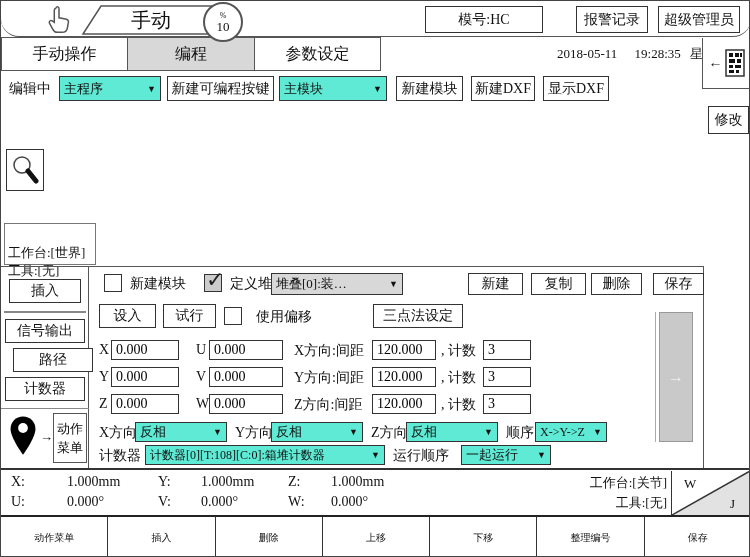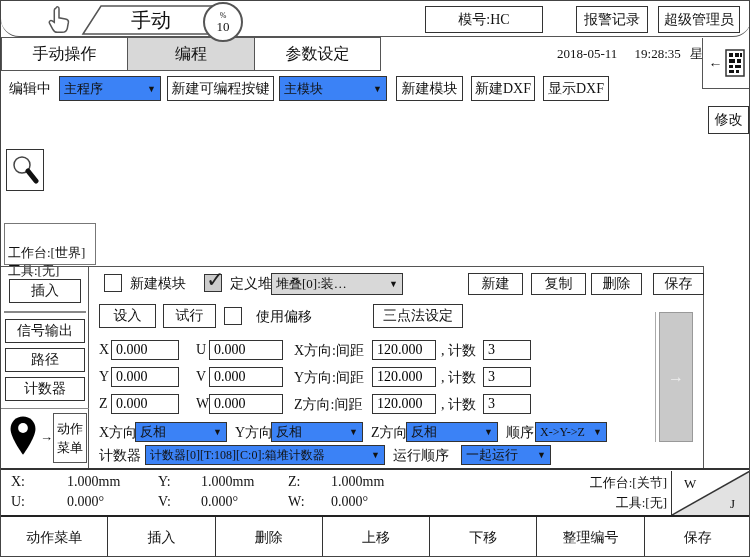--- a/index.html
+++ b/index.html
@@ -1,38 +1,38 @@
 <!DOCTYPE html>
 <html><head>
 <meta charset="utf-8">
 <style>
   * { margin:0; padding:0; box-sizing:border-box; }
   body { font-family:"Liberation Serif", serif; background:#fff; }
   .screen { position:relative; width:750px; height:557px; background:#fff; border:1px solid #444; overflow:hidden; font-size:14px; color:#111; }
   .abs { position:absolute; }
   .btn { position:absolute; border:1px solid #333; background:#fff; display:flex; align-items:center; justify-content:center; font-size:14px; cursor:pointer; }
-  .sel { position:absolute; border:1px solid #333; background:#3b82f6; display:flex; align-items:center; justify-content:space-between; padding:0 4px; font-size:13px; cursor:pointer; white-space:nowrap; overflow:hidden; }
+  .sel { position:absolute; border:1px solid #333; background:#5eead4; display:flex; align-items:center; justify-content:space-between; padding:0 4px; font-size:13px; cursor:pointer; white-space:nowrap; overflow:hidden; }
   .sel .dd { font-size:9px; margin-left:4px; }
   .inp { position:absolute; border:1px solid #333; background:#fff; font-size:14px; font-family:"Liberation Serif", serif; padding:0 4px; }
   .cb { position:absolute; width:18px; height:18px; border:1px solid #333; background:#fff; cursor:pointer; }
   .cb.checked { background:#ccc; }
   .cb .mark { position:absolute; left:1px; top:-8px; font-size:22px; color:#222; }
   .lbl { position:absolute; font-size:14px; white-space:nowrap; }
   .band { position:absolute; left:0; width:750px; }
   .band-top { top:0; height:36px; border-bottom:1px solid #555;border-radius:18px; }
   .band-tabs { top:36px; height:34px; }
   .tab { position:absolute; top:0; height:34px; border:1px solid #555; display:flex; align-items:center; justify-content:center; font-size:16px; cursor:pointer; background:#fff; }
   .tab.active { background:#d8d8d8; }
   .band-toolbar { top:70px; height:34px; }
   .band-line { top:104px; height:30px; background:#d9d9d9; border-top:1px solid #999; border-bottom:1px solid #999; width:703px; }
   .sidebar { position:absolute; left:0; top:265px; width:88px; height:202px; border-top:1px solid #555; border-right:1px solid #555; }
   .panel { position:absolute; left:88px; top:265px; width:615px; height:202px; border-top:1px solid #555; border-right:1px solid #555; }
   .statusband { position:absolute; left:0; top:467px; width:750px; height:47px; border-top:2px solid #333; }
   .bottombar { position:absolute; left:0; top:514px; width:750px; height:43px; border-top:2px solid #222; display:flex; }
-  .bottombar .cell { flex:1; border-right:1px solid #333; display:flex; align-items:center; justify-content:center; font-size:14px; cursor:pointer; background:#fff; }
+  .bottombar .cell { flex:1; border-right:1px solid #333; display:flex; align-items:center; justify-content:center; font-size:10px; cursor:pointer; background:#fff; }
   .bottombar .cell:last-child { border-right:none; }
   .gauge { position:absolute; left:202px; top:1px; width:40px; height:40px; border:2px solid #555; border-radius:50%; background:#fff; display:flex; flex-direction:column; align-items:center; justify-content:center; line-height:1; z-index:2; cursor:pointer; }
   .gauge .pct { font-size:8px; }
   .gauge .spd { font-size:13px; }
   .kbcell { position:absolute; left:701px; top:37px; width:48px; height:51px; background:#fff; border-left:1px solid #555; border-bottom:1px solid #555; display:flex; align-items:center; justify-content:center; gap:2px; z-index:3; }
   .expandbtn { position:absolute; left:570px; top:45px; width:34px; height:130px; background:#c9c9c9; border:1px solid #999; display:flex; align-items:center; justify-content:center; color:#eee; font-size:16px; cursor:pointer; }
 </style>
 </head>
 <body>
 
@@ -109,21 +109,21 @@
 
   <div class="abs" style="left:3px;top:222px;width:92px;height:42px;border:1px solid #777;padding:20px 3px;font-size:13px;line-height:1.4;">
     <div>工作台:[世界]</div>
     <div>工具:[无]</div>
   </div>
 
   <div class="sidebar">
     <div class="btn" style="left:8px;top:12px;width:72px;height:24px;">插入</div>
     <div class="abs" style="left:3px;top:44px;width:82px;border-top:2px solid #888;"></div>
     <div class="btn" style="left:4px;top:52px;width:80px;height:24px;">信号输出</div>
-    <div class="btn" style="left:4px;top:81px;width:80px;height:24px;">路径</div>
+    <div class="btn" style="left:12px;top:81px;width:80px;height:24px;">路径</div>
     <div class="btn" style="left:4px;top:110px;width:80px;height:24px;">计数器</div>
     <div class="abs" style="left:0;top:141px;width:88px;border-top:1px solid #888;"></div>
     <svg class="abs" style="left:6px;top:146px;" width="32" height="46" viewBox="0 0 36 48">
       <path d="M18 2 C10 2 4 8 4 16 c0 10 14 29 14 29 s14 -19 14 -29 c0 -8 -6 -14 -14 -14 z" fill="#000"></path>
       <circle cx="18" cy="15" r="5.5" fill="#fff"></circle>
     </svg>
     <span class="abs" style="left:39px;top:162px;font-size:13px;">→</span>
     <div class="abs" style="left:52px;top:146px;width:34px;height:50px;border:1px solid #555;display:flex;flex-direction:column;align-items:center;justify-content:center;font-size:13px;line-height:1.5;cursor:pointer;">
       <span>动作</span>
       <span>菜单</span>

